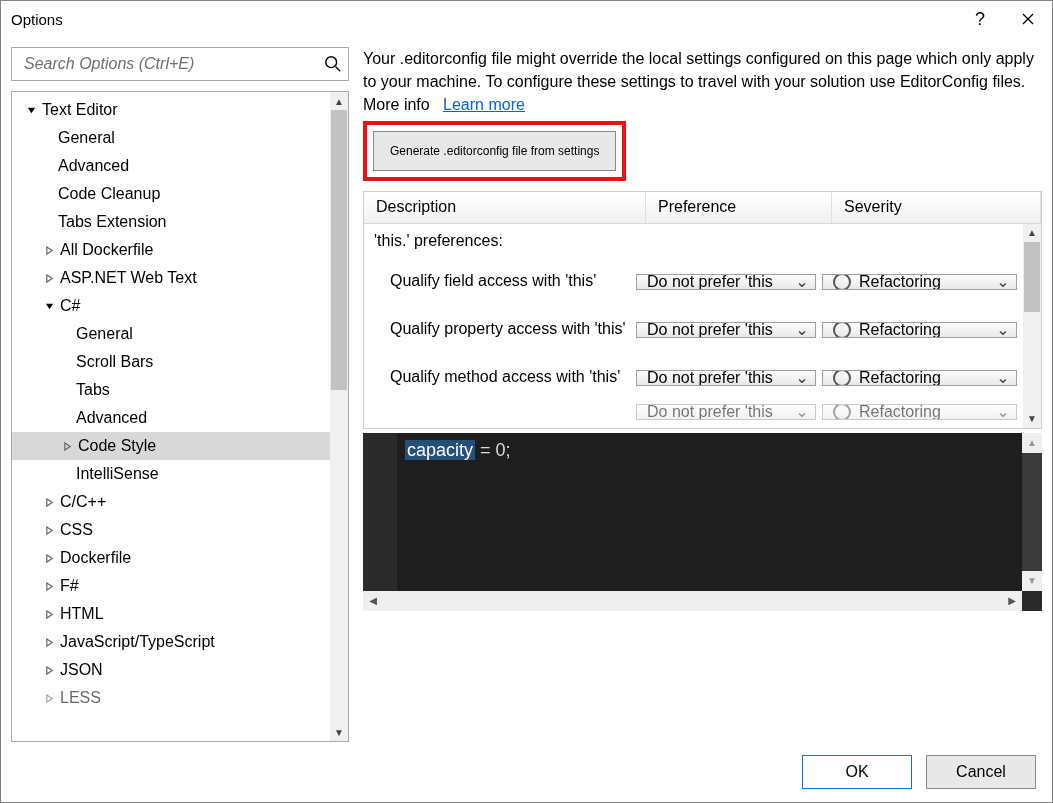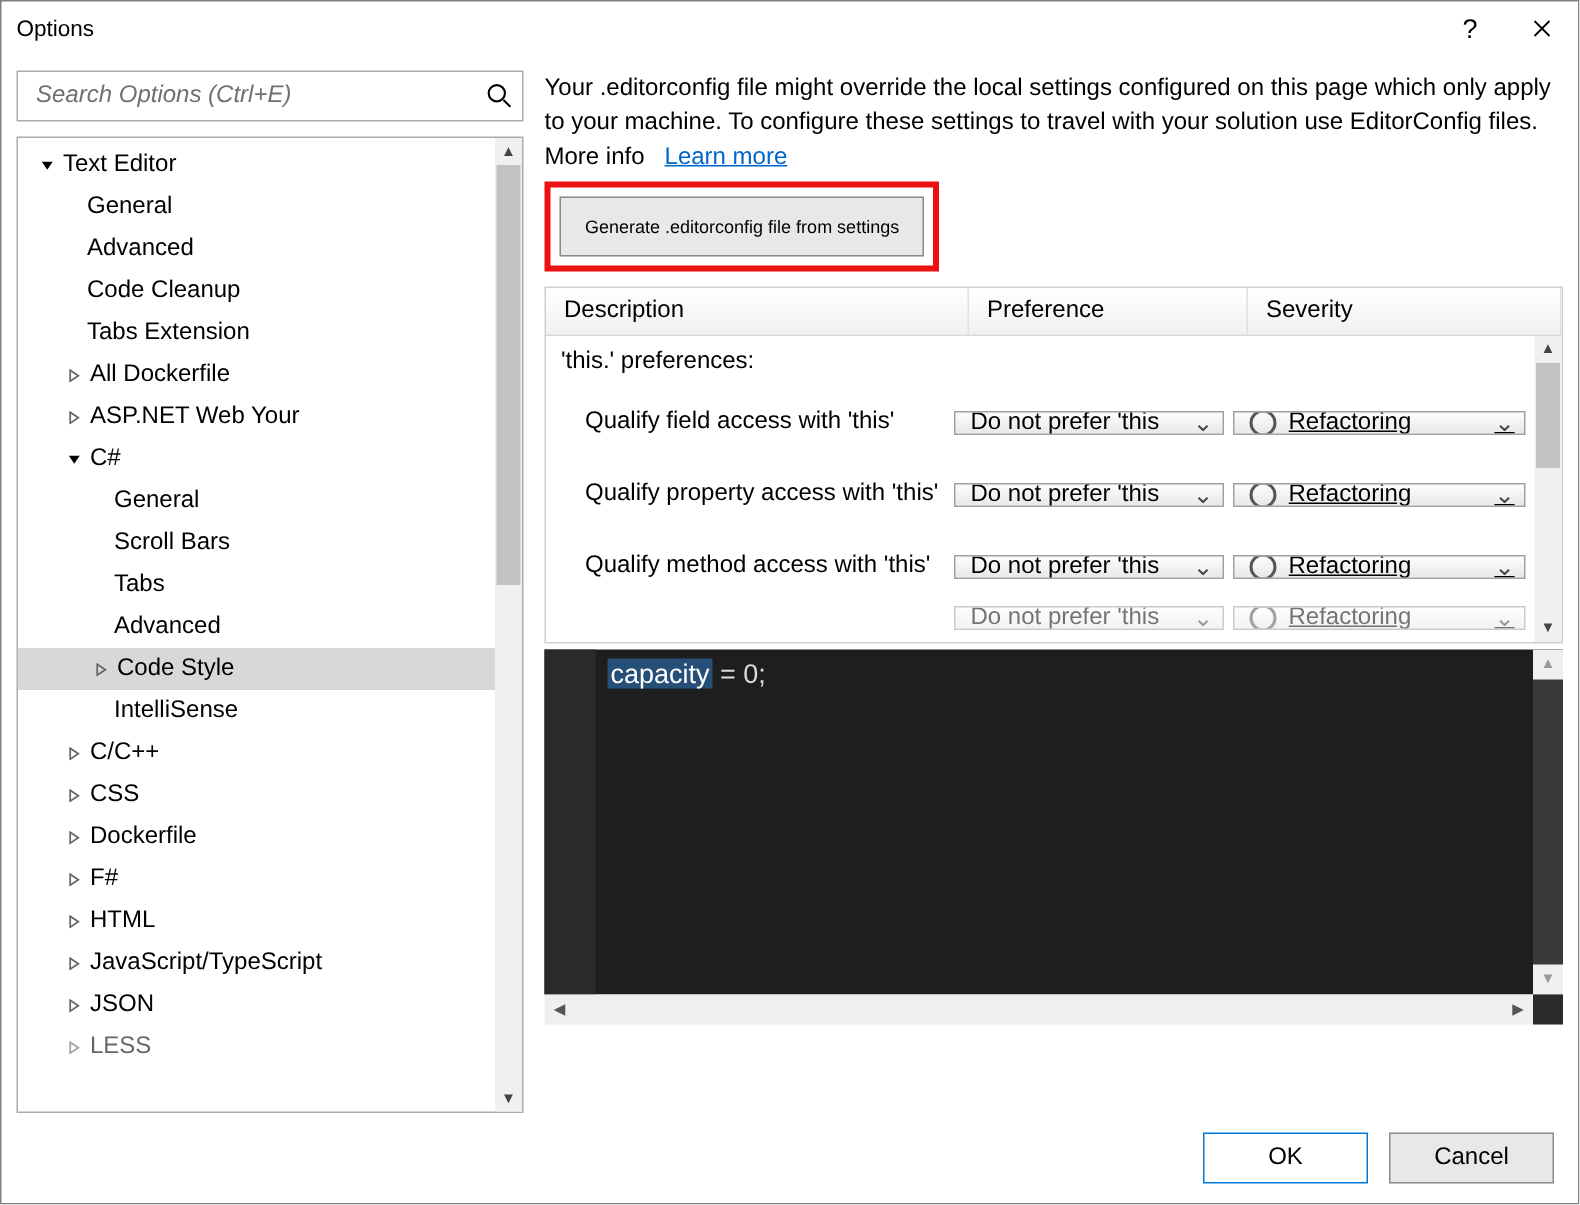--- a/index.html
+++ b/index.html
@@ -37,30 +37,30 @@
   .thead .th { display:flex; align-items:center; padding:0 12px; border-right:1px solid #e0e0e0; }
   .th.desc { width:282px; }
   .th.pref { width:186px; }
   .th.sev  { flex:1; }
   .tbody-wrap { flex:1; display:flex; min-height:0; }
   .tbody { flex:1; overflow:hidden; font-size:16px; padding-bottom:0; }
   .grp-row { height:34px; display:flex; align-items:center; padding-left:10px; background:#fff; }
   .row { display:flex; align-items:center; background:#fff; min-height:48px; padding:4px 0; }
   .row .cell-desc { width:272px; padding-left:26px; padding-right:8px; line-height:1.3; }
   .row .cell-pref { width:186px; padding-right:6px; }
-  .row .cell-sev  { flex:1; padding-right:6px;text-decoration:underline; }
+  .row .cell-sev  { flex:1; padding-right:6px; }
   .dd { height:16px; width:100%; border:1px solid #a0a0a0; background:linear-gradient(#fdfdfd,#e8e8e8); display:flex; align-items:center; padding:0 6px 0 10px; font-size:16px; overflow:hidden; white-space:nowrap; }
   .dd .dd-text { flex:1; overflow:hidden; text-overflow:clip; }
   .dd .dd-caret { width:14px; text-align:center; color:#444; }
   .dd .ring { width:18px; height:18px; border:2px solid #555; border-radius:50%; margin-right:8px; flex-shrink:0; }
   .table-scroll { width:18px; background:#f0f0f0; display:flex; flex-direction:column; align-items:center; }
   .table-scroll .arrow { width:18px; height:18px; display:flex; align-items:center; justify-content:center; font-size:10px; color:#444; }
   .table-scroll .track { flex:1; width:18px; position:relative; }
   .table-scroll .thumb { position:absolute; left:1px; width:16px; background:#c2c2c2; top:0; height:70px; }
-  .code-area { margin-top:4px; display:flex; flex-direction:column; height:250px; }
+  .code-area { margin-top:4px; display:flex; flex-direction:column; height:178px; }
   .code-body { flex:1; display:flex; background:#1e1e1e; min-height:0; }
   .gutter { width:34px; background:#2a2a2a; }
   .code-text { flex:1; padding:6px 8px; font-family:Consolas, monospace; font-size:18px; color:#dcdcdc; white-space:pre; }
   .code-text .hl { background:#264f78; color:#fff; padding:0 2px; }
   .code-vscroll { width:20px; background:#3a3a3a; display:flex; flex-direction:column; align-items:center; }
   .code-vscroll .arrow { width:20px; height:20px; display:flex; align-items:center; justify-content:center; font-size:10px; color:#999; background:#efefef; }
   .code-vscroll .track { flex:1; width:20px; }
   .code-hscroll { height:20px; display:flex; background:#efefef; }
   .code-hscroll .arrow { width:20px; height:20px; display:flex; align-items:center; justify-content:center; font-size:10px; color:#555; }
   .code-hscroll .track { flex:1; }
@@ -135,21 +135,21 @@
               </span>
               <span>All Dockerfile</span>
             </div>
           <div class="tree-row">
               <span class="ind" style="width:24px"></span>
               <span class="tw">
                 <svg viewBox="0 0 10 10">
                   <polygon points="2,1 8,5 2,9" fill="none" stroke="#666" stroke-width="1.3"></polygon>
                 </svg>
               </span>
-              <span>ASP.NET Web Your</span>
+              <span>ASP.NET Web Text</span>
             </div>
 
           <div class="tree-row">
               <span class="ind" style="width:24px"></span>
               <span class="tw">
                 <svg viewBox="0 0 10 10">
                   <polygon points="1,2 9,2 5,8" fill="#000"></polygon>
                 </svg>
               </span>
               <span>C#</span>

